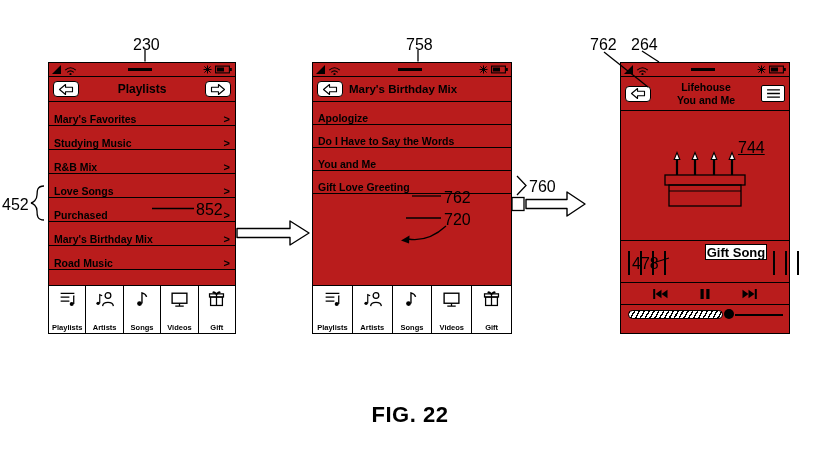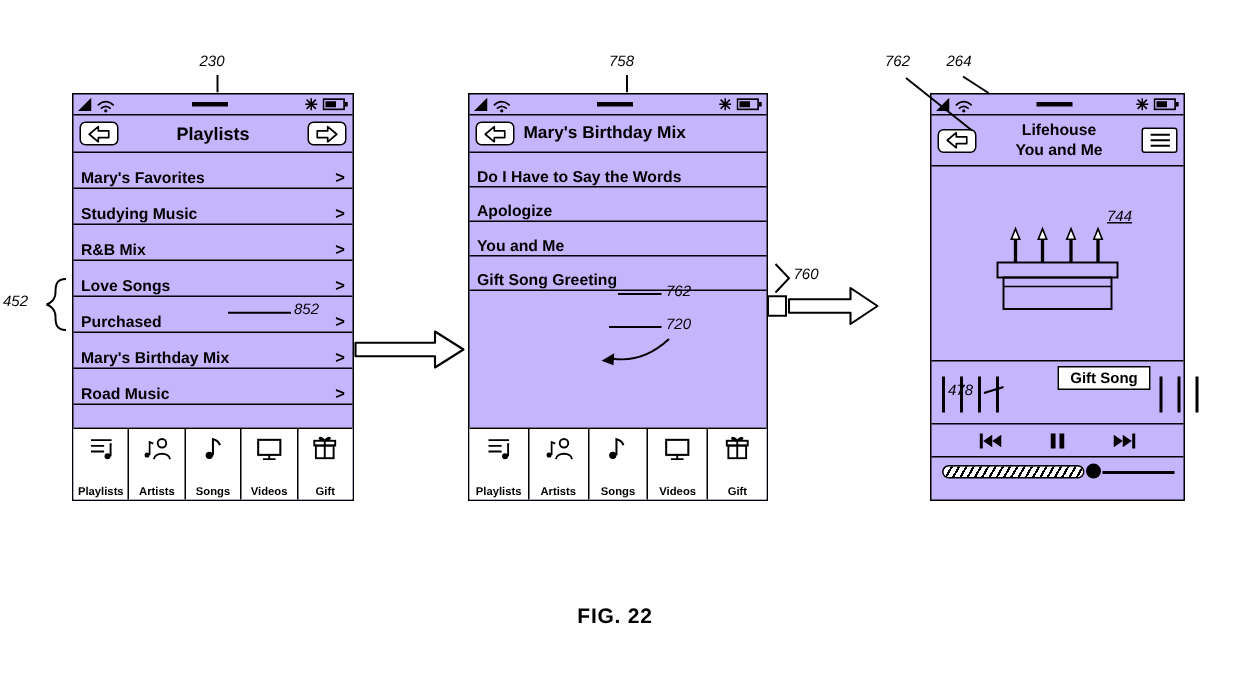--- a/index.html
+++ b/index.html
@@ -1,23 +1,23 @@
 <!DOCTYPE html>
 <html><head>
 <meta charset="utf-8">
 <style>
   * { margin:0; padding:0; box-sizing:border-box; }
   html,body { width:823px; height:464px; background:#fff; font-family:"Liberation Sans", sans-serif; color:#000; }
   .canvas { position:relative; width:823px; height:464px; background:#fff; overflow:hidden; }
   .overlay { position:absolute; left:0; top:0; z-index:5; pointer-events:none; }
-  .ref { position:absolute; font-size:10px; z-index:6; white-space:nowrap;font-style:italic; }
+  .ref { position:absolute; font-size:16px; z-index:6; white-space:nowrap; }
   .u { text-decoration:underline; }
-  .caption { position:absolute; left:340px; top:402px; width:140px; text-align:center; font-size:14px; font-weight:600; letter-spacing:.5px; }
-
-  .phone { position:absolute; border:1.6px solid #000; background:#c4b5fd; }
+  .caption { position:absolute; left:340px; top:402px; width:140px; text-align:center; font-size:22px; font-weight:600; letter-spacing:.5px; }
+
+  .phone { position:absolute; border:1.6px solid #000; background:#b91c1c; }
 
   .statusbar { height:14px; border-bottom:1.4px solid #000; display:flex; align-items:center; padding:0 3px; gap:3px; }
   .sb-dash { flex:1; display:flex; justify-content:center; }
   .sb-dash i { display:block; width:24px; height:2.4px; background:#000; }
 
   .header { display:flex; align-items:center; gap:4px; padding:0 4px; border-bottom:1.4px solid #000; }
   .h-std { height:25px; }
   .h-tall { height:34px; }
   .navbtn { width:26px; height:16px; border:1.5px solid #000; border-radius:4px; background:#fff;
             display:flex; align-items:center; justify-content:center; flex:0 0 auto; }
@@ -35,21 +35,21 @@
   .tab { flex:1; border-right:1.3px solid #000; display:flex; flex-direction:column; align-items:center; justify-content:space-between; padding:3px 0 1px; }
   .tab:last-child { border-right:none;text-align:right; }
   .tab-label { font-size:7.5px; font-weight:600; white-space:nowrap; }
 
   .art { position:relative; height:130px; border-bottom:1.4px solid #000; }
   .cake { position:absolute; left:50%; top:54%; transform:translate(-50%,-50%); }
 
   .band { position:relative; height:42px; border-bottom:1.4px solid #000; }
   .tick { position:absolute; top:10px; width:2px; height:24px; background:#000; }
   .tooltip { position:absolute; left:84px; top:3px; width:62px; height:16px; z-index:3; background:#fff;
-             border:1.3px solid #000; font-size:10px; font-weight:600; display:flex; align-items:center; justify-content:center; }
+             border:1.3px solid #000; font-size:13px; font-weight:600; display:flex; align-items:center; justify-content:center; }
 
   .controls { height:22px; border-bottom:1.4px solid #000; display:flex; align-items:center; justify-content:center; gap:30px; }
   .pbtn { display:flex; align-items:center; }
 
   .progressrow { position:relative; height:20px; }
   .pbar { position:absolute; left:7px; top:5px; width:95px; height:9px; border:1.2px solid #000; border-radius:5px;
           background:repeating-linear-gradient(120deg,#000 0 1.4px,#fff 1.4px 4.2px); }
   .pknob { position:absolute; left:103px; top:4px; width:10px; height:10px; border-radius:50%; background:#000; }
   .pline { position:absolute; left:114px; right:6px; top:9px; height:1.5px; background:#000; }
 </style>
@@ -222,30 +222,30 @@
     <div class="header h-std">
       <span class="navbtn">
         <svg width="18" height="13" viewBox="0 0 18 14">
           <polygon points="2,7 8.5,1.6 8.5,4.6 16,4.6 16,9.4 8.5,9.4 8.5,12.4" fill="#fff" stroke="#000" stroke-width="1.2" stroke-linejoin="round"></polygon>
           </svg>
       </span>
       <span class="title-l">Mary's Birthday Mix</span>
     </div>
     <div>
       <div class="row row2">
+          <span>Apologize</span>
+        </div>
+      <div class="row row2">
           <span>Do I Have to Say the Words</span>
-        </div>
-      <div class="row row2">
-          <span>Apologize</span>
         </div>
       <div class="row row2">
           <span>You and Me</span>
         </div>
       <div class="row row2">
-          <span>Gift Song Greeting</span>
+          <span>Gift Love Greeting</span>
         </div>
     </div>
     <div class="tabbar">
       <div class="tab">
         <svg width="19" height="19" viewBox="0 0 18 18">
           <path d="M2.5,4.2 H15.5 M2.5,7.8 H10.8 M2.5,11.4 H10.8" stroke="#000" stroke-width="1.2" fill="none"></path>
           <circle cx="13" cy="14.3" r="1.9" fill="#000"></circle>
             <path d="M14.9,14.3 V6.8 H15.6" stroke="#000" stroke-width="1.2" fill="none"></path>
           </svg>
         <span class="tab-label">Playlists</span>

